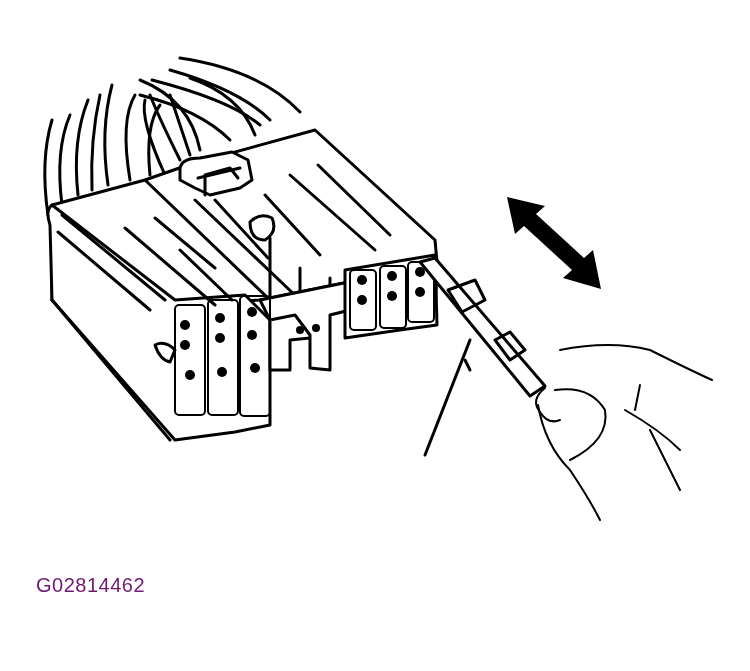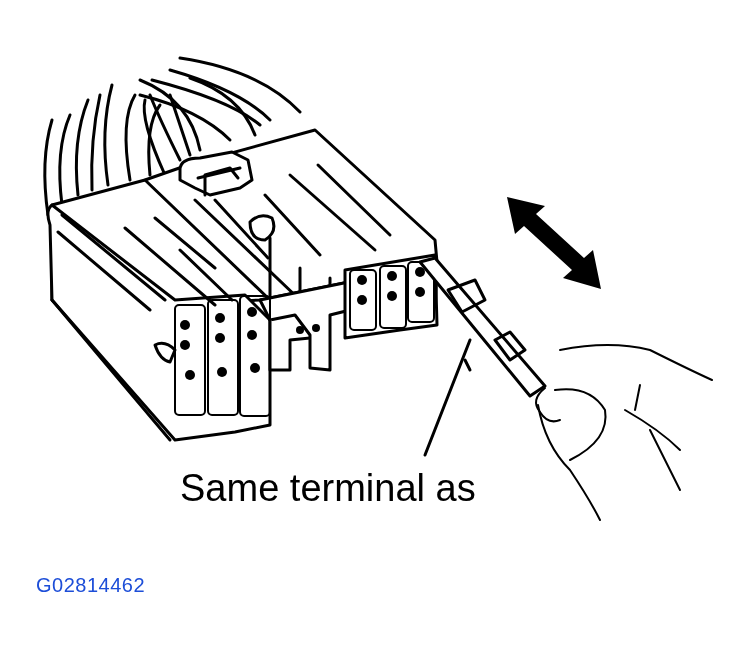--- a/index.html
+++ b/index.html
@@ -1,19 +1,19 @@
 <!DOCTYPE html>
 <html><head>
 <meta charset="utf-8">
 <style>
   html, body { margin: 0; padding: 0; background: #ffffff; }
   body { width: 750px; height: 671px; position: relative; overflow: hidden; font-family: "Liberation Sans", sans-serif; }
   #figure { position: absolute; left: 0; top: 0; width: 750px; height: 671px; }
   .callout { position: absolute; left: 180px; top: 462px; font-size: 38px; line-height: 52px; color: #000; font-family: "Liberation Sans", sans-serif; }
-  .fig-id { position: absolute; left: 36px; top: 574px; font-size: 20px; color: #1d4ed8; font-family: "Liberation Sans", sans-serif; letter-spacing: 0.5px; }
+  .fig-id { position: absolute; left: 36px; top: 574px; font-size: 20px; color: #701a75; font-family: "Liberation Sans", sans-serif; letter-spacing: 0.5px; }
   svg .ln { fill: none; stroke: #000; stroke-width: 3; stroke-linecap: round; stroke-linejoin: round; }
   svg .thin { fill: none; stroke: #000; stroke-width: 2; stroke-linecap: round; stroke-linejoin: round; }
   svg .wh { fill: #fff; stroke: #000; stroke-width: 3; stroke-linejoin: round; }
   svg .blk { fill: #000; stroke: none; }
 </style>
 </head>
 <body>
 
 <div id="figure">
   <svg width="750" height="671" viewBox="0 0 750 671" xmlns="http://www.w3.org/2000/svg">
@@ -113,16 +113,15 @@
       <path class="thin" d="M555 390 Q590 385 605 410 Q610 440 570 460"></path>
       <path class="thin" d="M625 410 Q660 430 680 450"></path>
       <path class="thin" d="M640 385 L635 410"></path>
       <path class="thin" d="M650 430 Q665 460 680 490"></path>
       <path class="ln" d="M470 340 L425 455"></path>
     </g>
   </svg>
 </div>
 
 <div class="callout">
-  <div>Same terminal as</div>
 </div>
 
 <div class="fig-id">G02814462</div>
 
 </body></html>

